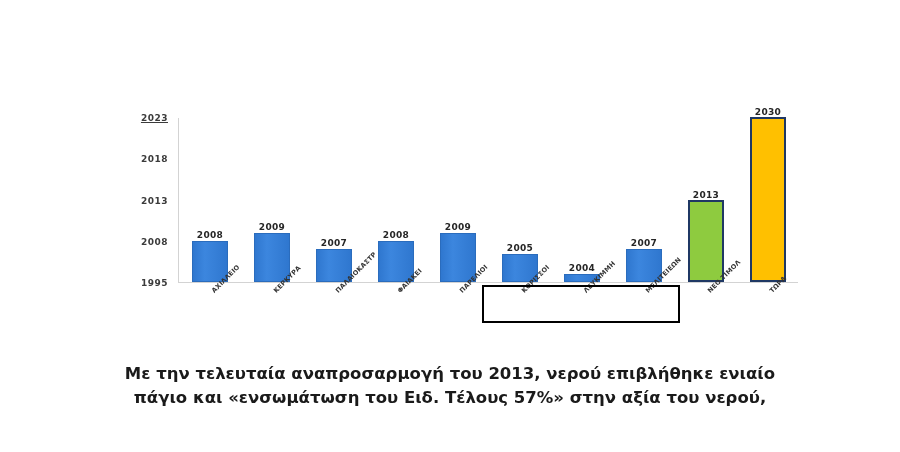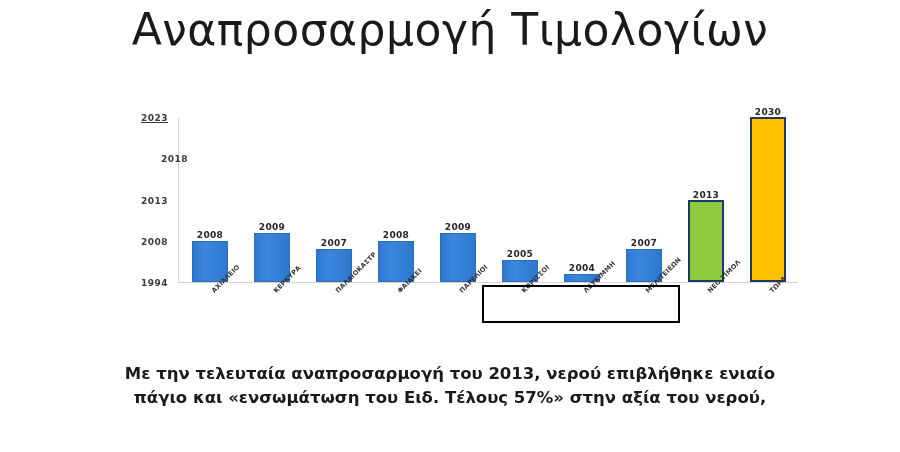--- a/index.html
+++ b/index.html
@@ -143,21 +143,20 @@
     font-weight: 700;
     color: #1a1a1a;
     line-height: 1.45;
   }
 </style>
 </head>
 <body>
 
 <div id="slide">
 
-  <div id="title">Αναπροσαρμογή Τιμολογίων</div>
 
   <div id="chart-area">
     <div id="plot">
         <div class="bar-slot" style="left: 13.02px; width: 35.96px;">
           <div class="bar blue" style="height: 41.25px;">
             <div class="bar-label">2008</div>
           </div>
         </div>
         <div class="bar-slot" style="left: 75.02px; width: 35.96px;">
           <div class="bar blue" style="height: 49.5px;">
@@ -173,21 +172,21 @@
           <div class="bar blue" style="height: 41.25px;">
             <div class="bar-label">2008</div>
           </div>
         </div>
         <div class="bar-slot" style="left: 261.02px; width: 35.96px;">
           <div class="bar blue" style="height: 49.5px;">
             <div class="bar-label">2009</div>
           </div>
         </div>
         <div class="bar-slot" style="left: 323.02px; width: 35.96px;">
-          <div class="bar blue" style="height: 22px; margin-top: 12px;">
+          <div class="bar blue" style="height: 28px; margin-top: 12px;">
             <div class="bar-label">2005</div>
           </div>
         </div>
         <div class="bar-slot" style="left: 385.02px; width: 35.96px;">
           <div class="bar blue" style="height: 8.25px; padding-left: 24px;">
             <div class="bar-label">2004</div>
           </div>
         </div>
         <div class="bar-slot" style="left: 447.02px; width: 35.96px;">
           <div class="bar blue" style="height: 33px;">
@@ -199,24 +198,24 @@
             <div class="bar-label">2013</div>
           </div>
         </div>
         <div class="bar-slot" style="left: 571.02px; width: 35.96px;">
           <div class="bar gold" style="height: 165px;">
             <div class="bar-label">2030</div>
           </div>
         </div>
       </div>
     <div id="ytick-layer">
-        <div class="ytick" style="right: auto; left: 78px; transform: translate(-100%, -50%); top: 183px;">1994</div>
+        <div class="ytick" style="right: auto; left: 78px; transform: translate(-100%, -50%); top: 183px;">1995</div>
         <div class="ytick" style="right: auto; left: 78px; transform: translate(-100%, -50%); top: 141.75px;">2008</div>
         <div class="ytick" style="right: auto; left: 78px; transform: translate(-100%, -50%); top: 100.5px;">2013</div>
-        <div class="ytick" style="right: auto; left: 78px; transform: translate(-100%, -50%); top: 59.25px; margin-left: 20px;">2018</div>
+        <div class="ytick" style="right: auto; left: 78px; transform: translate(-100%, -50%); top: 59.25px;">2018</div>
         <div class="ytick" style="right: auto; left: 78px; transform: translate(-100%, -50%); top: 18px; text-decoration: underline;">2023</div>
       </div>
     <div id="xtick-layer">
         <div class="xtick" style="left: 120.24px; top: 189px;">ΑΧΙΛΛΕΙΟ</div>
         <div class="xtick" style="left: 182.24px; top: 189px;">ΚΕΡΚΥΡΑ</div>
         <div class="xtick" style="left: 244.24px; top: 189px;">ΠΑΛΑΙΟΚΑΣΤΡ</div>
         <div class="xtick" style="left: 306.24px; top: 189px;">ΦΑΙΑΚΕΙ</div>
         <div class="xtick" style="left: 368.24px; top: 189px;">ΠΑΡΕΛΙΟΙ</div>
         <div class="xtick" style="left: 430.24px; top: 189px;">ΚΟΡΙΣΣΟΙ</div>
         <div class="xtick" style="left: 492.24px; top: 189px;">ΛΕΥΚΙΜΜΗ</div>

